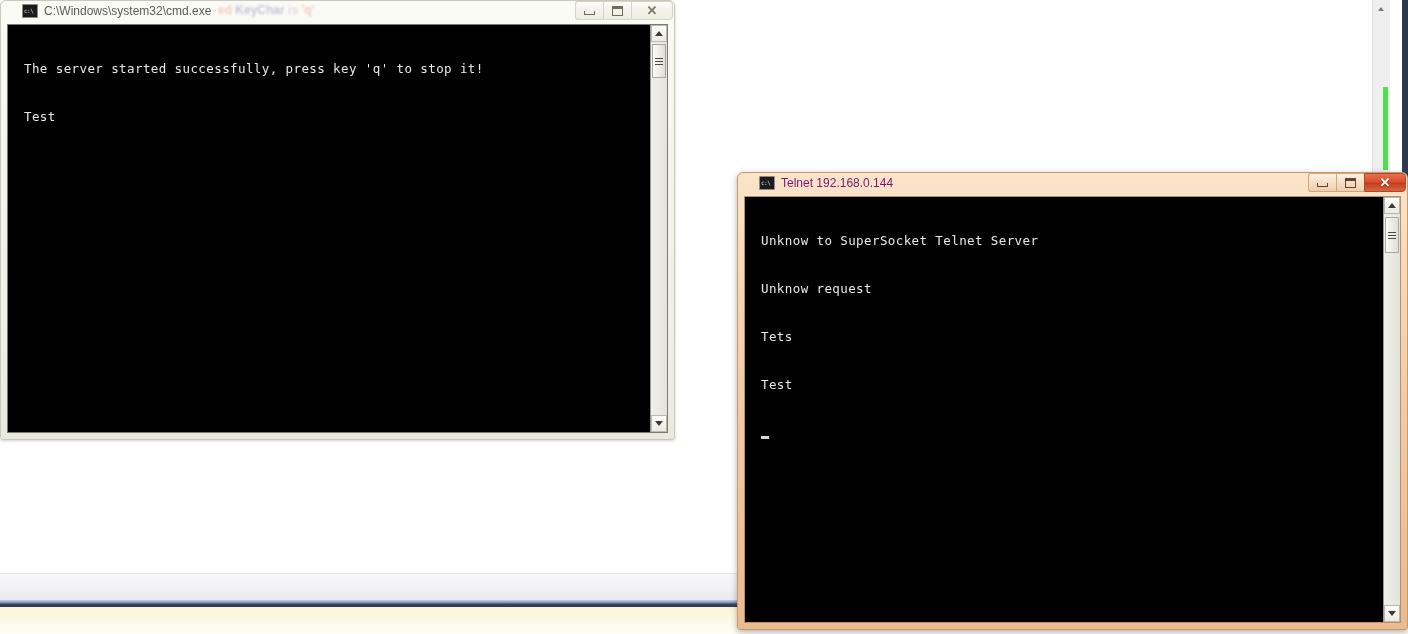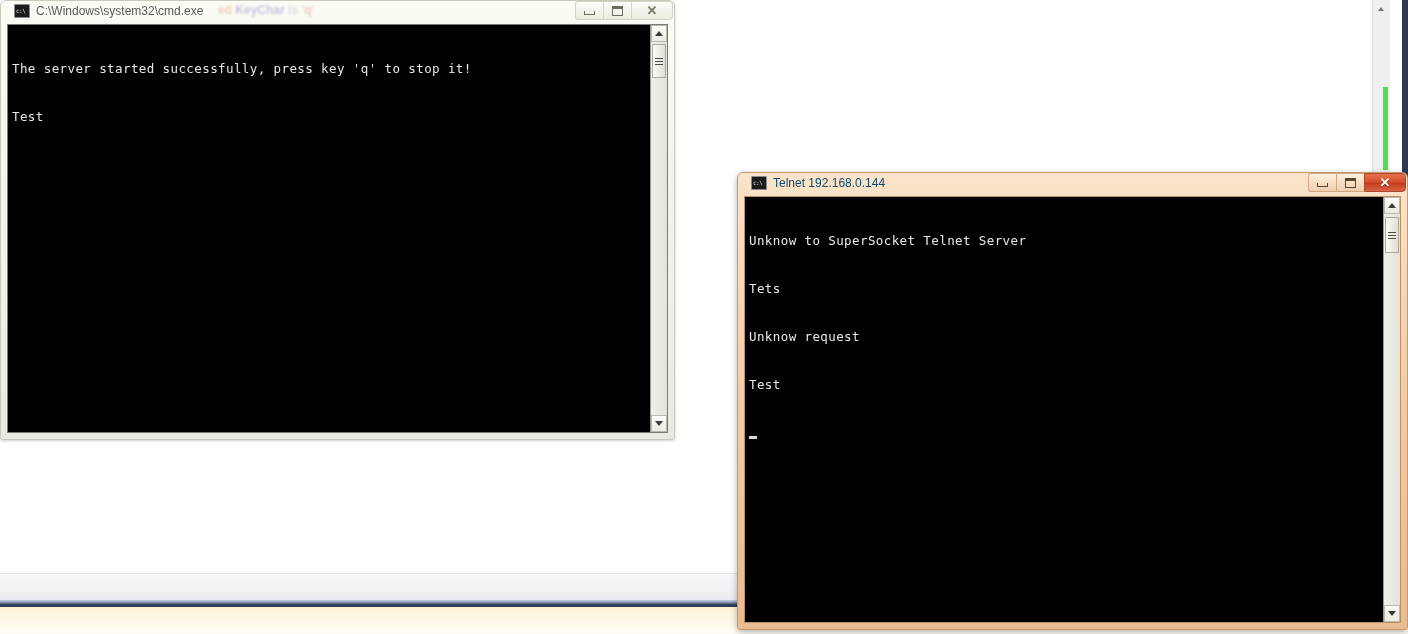--- a/index.html
+++ b/index.html
@@ -162,21 +162,21 @@
     border: 1px solid #c79a6b;
     box-shadow: 0 2px 6px rgba(0,0,0,.30);
   }
 
   .titlebar {
     position: absolute;
     left: 0; right: 0; top: 0;
     height: 21px;
     display: flex;
     align-items: center;
-    padding-left: 14px;
+    padding-left: 22px;
     box-sizing: border-box;
     overflow: hidden;
   }
   .title-icon {
     width: 16px;
     height: 14px;
     background: #1b1b1b;
     border: 1px solid #8a8a8a;
     box-sizing: border-box;
     position: relative;
@@ -195,21 +195,21 @@
   }
   .title-text {
     margin-left: 6px;
     font-family: "Liberation Sans", sans-serif;
     font-size: 12px;
     white-space: nowrap;
     position: relative;
     z-index: 2;
   }
   .win-inactive .title-text { color: #5a5a5a; }
-  .win-active .title-text { color: #0c4a6e; }
+  .win-active .title-text { color: #701a75; }
 
   
   .title-ghost {
     position: absolute;
     left: 218px;
     top: 3px;
     height: 15px;
     font-size: 12px;
     font-weight: bold;
     white-space: nowrap;
@@ -304,21 +304,21 @@
     background: #000000;
     border: 1px solid #7a7a70;
     box-sizing: border-box;
     overflow: hidden;
     display: flex;
   }
   .win-active .console { border-color: #b9seven; border-color: #bb8e63; }
 
   .console-text {
     flex: 1 1 auto;
-    padding: 4px 0 0 4px;
+    padding: 4px 0 0 16px;
     color: #e8e8e8;
     font-family: "DejaVu Sans Mono", "Liberation Mono", monospace;
     font-size: 12.5px;
     line-height: 16px;
     white-space: pre;
     letter-spacing: 0.4px;
     overflow: hidden;
   }
   .console-line { height: 16px; }
   .cursor-block {
@@ -476,22 +476,22 @@
         <div class="glyph-max"></div>
       </div>
       <div class="wbtn close">
         <div class="glyph-close">✕</div>
       </div>
     </div>
 
     <div class="console">
       <div class="console-text">
         <div class="console-line">Unknow to SuperSocket Telnet Server</div>
+        <div class="console-line">Unknow request</div>
         <div class="console-line">Tets</div>
-        <div class="console-line">Unknow request</div>
         <div class="console-line">Test</div>
         <div class="console-line"><span class="cursor-block"></span></div>
       </div>
       <div class="cscroll">
         <div class="cs-track-rest"></div>
         <div class="cs-btn up">
           <div class="cs-arrow-up"></div>
         </div>
         <div class="cs-thumb" style="top:20px;height:36px;">
           <div class="cs-grip"></div>

